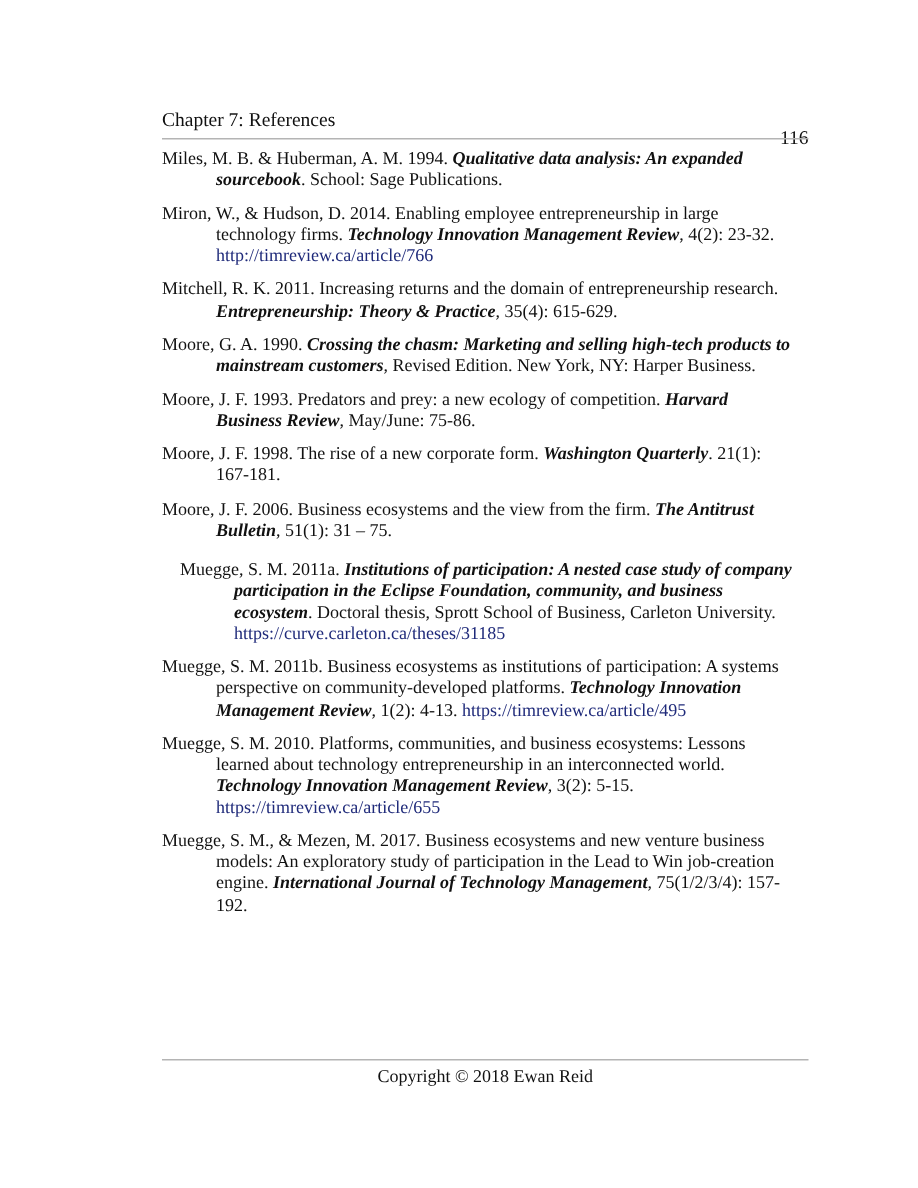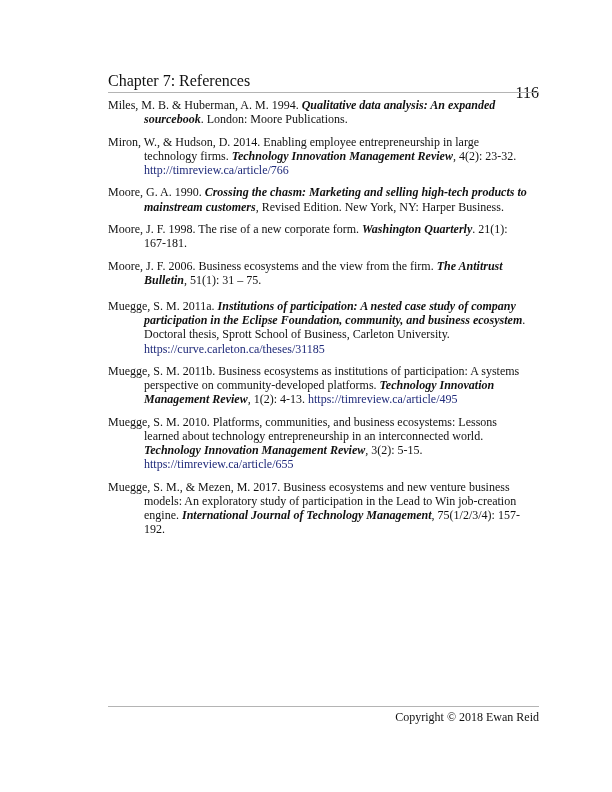--- a/index.html
+++ b/index.html
@@ -1,44 +1,46 @@
 <!DOCTYPE html>
 <html><head>
 <meta charset="utf-8">
 <style>
   html, body { margin: 0; padding: 0; background: #ffffff; }
   body { width: 612px; height: 792px; position: relative; overflow: hidden;
          font-family: "Liberation Serif", "DejaVu Serif", serif; color: #111; }
   .header { position: absolute; left: 108px; top: 72px; width: 431px; height: 17px;
-            font-size: 16px; }
+            font-size: 13px; }
   .header .title { position: absolute; left: 0; top: 0; }
   .header .page { position: absolute; right: 0; top: 12px; }
   .rule { position: absolute; left: 108px; width: 431px; height: 1px; background: #b4b4b4; }
   .rule.top { top: 92px; }
   .rule.bottom { top: 706px; }
   .refs { position: absolute; left: 108px; top: 98px; width: 420px; font-size: 12px; line-height: 14.2px; }
   .ref { padding-left: 36px; text-indent: -36px; margin: 0 0 8.2px 0; }
-  .ref.gap { margin-top: 12px; }
+  .ref.gap { margin-top: 12px; margin-left: 12px; }
   .bi { font-weight: bold; font-style: italic; }
   .link { color: #1f2a7a; }
-  .footer { position: absolute; top: 710px; left: 108px; width: 431px; text-align: right; font-size: 12px; }
+  .footer { position: absolute; top: 710px; left: 108px; width: 431px; text-align: center; font-size: 12px; }
 </style>
 </head>
 <body>
 
 <div class="header">
   <span class="title">Chapter 7: References</span>
   <span class="page">116</span>
 </div>
 <div class="rule top"></div>
 
 <div class="refs" id="refs">
-    <p class="ref"><span>Miles, M. B. &amp; Huberman, A. M. 1994. </span><span class="bi">Qualitative data analysis: An expanded sourcebook</span><span>. London: Moore Publications.</span></p>
+    <p class="ref"><span>Miles, M. B. &amp; Huberman, A. M. 1994. </span><span class="bi">Qualitative data analysis: An expanded sourcebook</span><span>. School: Sage Publications.</span></p>
     <p class="ref"><span>Miron, W., &amp; Hudson, D. 2014. Enabling employee entrepreneurship in large technology firms. </span><span class="bi">Technology Innovation Management Review</span><span>, 4(2): 23-32. </span><span class="link" style="color: rgb(31, 42, 122); margin-top: 33px;">http://timreview.ca/article/766</span></p>
+    <p class="ref"><span>Mitchell, R. K. 2011. Increasing returns and the domain of entrepreneurship research. </span><span class="bi">Entrepreneurship: Theory &amp; Practice</span><span>, 35(4): 615-629.</span></p>
     <p class="ref"><span>Moore, G. A.  1990. </span><span class="bi">Crossing the chasm: Marketing and selling high-tech products to mainstream customers</span><span>, Revised Edition. New York, NY: Harper Business.</span></p>
+    <p class="ref"><span>Moore, J. F. 1993.  Predators and prey: a new ecology of competition.  </span><span class="bi">Harvard Business Review</span><span>, May/June: 75-86.</span></p>
     <p class="ref"><span>Moore, J. F. 1998.  The rise of a new corporate form. </span><span class="bi">Washington Quarterly</span><span>. 21(1): 167-181.</span></p>
     <p class="ref"><span>Moore, J. F. 2006.  Business ecosystems and the view from the firm.  </span><span class="bi">The Antitrust Bulletin</span><span>, 51(1):  31 – 75.</span></p>
     <p class="ref gap"><span>Muegge, S. M. 2011a.  </span><span class="bi">Institutions of participation:  A nested case study of company participation in the Eclipse Foundation, community, and business ecosystem</span><span>. Doctoral thesis, Sprott School of Business, Carleton University. </span><span class="link" style="color: rgb(31, 42, 122);">https://curve.carleton.ca/theses/31185</span></p>
     <p class="ref"><span>Muegge, S. M. 2011b.  Business ecosystems as institutions of participation: A systems perspective on community-developed platforms.  </span><span class="bi">Technology Innovation Management Review</span><span>, 1(2): 4-13.  </span><span class="link" style="color: rgb(31, 42, 122);">https://timreview.ca/article/495</span></p>
     <p class="ref"><span>Muegge, S. M. 2010.  Platforms, communities, and business ecosystems:  Lessons learned about technology entrepreneurship in an interconnected world. </span><span class="bi">Technology Innovation Management Review</span><span>, 3(2): 5-15. </span><span class="link" style="color: rgb(31, 42, 122); margin-top: 40px;">https://timreview.ca/article/655</span></p>
     <p class="ref"><span>Muegge, S. M., &amp; Mezen, M. 2017.  Business ecosystems and new venture business models: An exploratory study of participation in the Lead to Win job-creation engine.  </span><span class="bi">International Journal of Technology Management</span><span>, 75(1/2/3/4): 157-192.</span></p>
   </div>
 
 <div class="rule bottom"></div>
 <div class="footer">Copyright © 2018 Ewan Reid</div>

